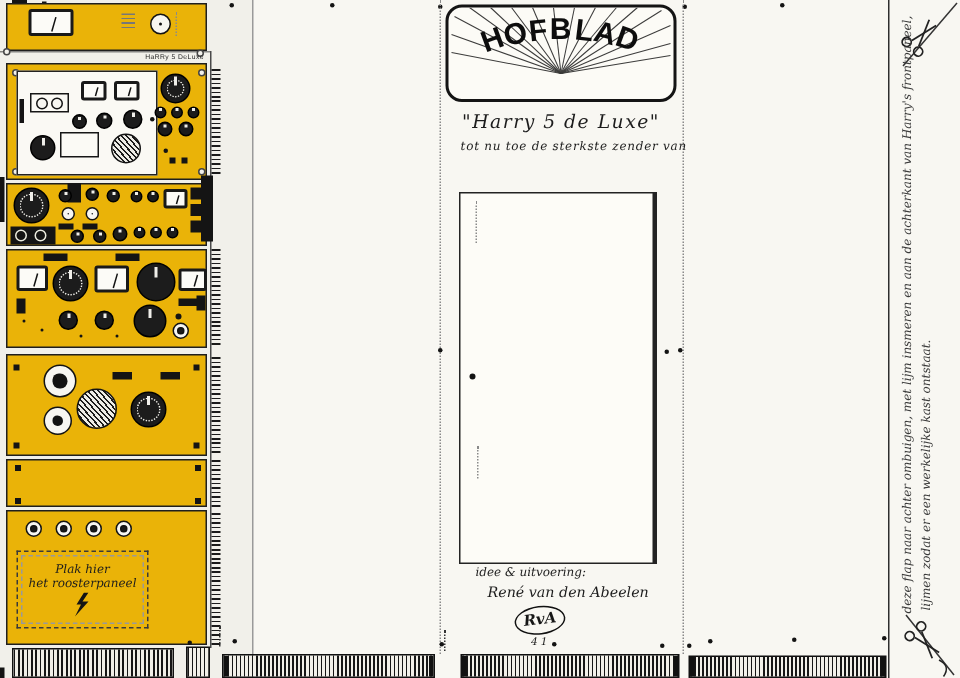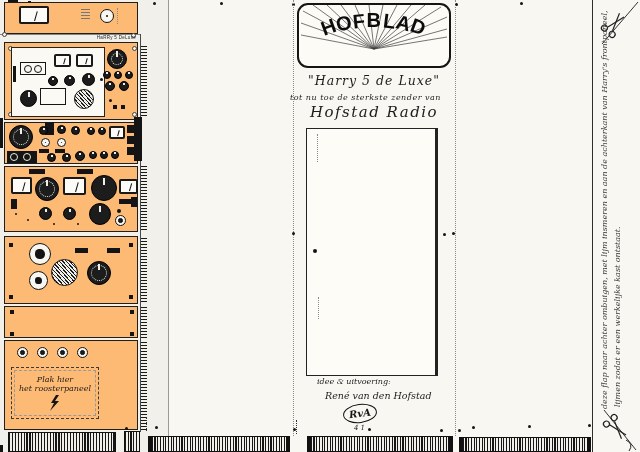--- a/index.html
+++ b/index.html
@@ -1,20 +1,20 @@
 <!DOCTYPE html>
 <html><head>
 <meta charset="utf-8">
 <style>
   *{box-sizing:border-box;margin:0;padding:0}
   html,body{width:640px;height:452px;background:#e9e8e3;font-family:"Liberation Sans",sans-serif}
   .sheet{position:relative;width:640px;height:452px;background:#f8f7f2;overflow:hidden;color:#161616}
   .abs{position:absolute}
   .leftbg{left:0;top:0;width:168px;height:452px;background:#f1f0ea}
-  .panel{position:absolute;border:1.3px solid #1f1f1f;background:#fdba74}
+  .panel{position:absolute;border:1.3px solid #1f1f1f;background:#eab308}
   .sub{position:absolute;border:1px solid #222;background:#faf9f4}
   .meter{position:absolute;background:#191919;border-radius:2px}
   .meter i{position:absolute;inset:2px;background:#fcfbf7;display:block}
   .meter i::after{content:"";position:absolute;left:50%;bottom:1px;width:1px;height:72%;background:#111;transform-origin:bottom center;transform:rotate(16deg)}
   .knob{position:absolute;border-radius:50%;border:1.5px solid #131313;background:#f7f6f1}
   .knob.dark{background:#1c1c1c;border-color:#000}
   .knob.dark::after{content:"";position:absolute;left:50%;top:8%;width:2px;height:30%;background:#efeee9;transform:translateX(-50%)}
   .knob.dotring::before{content:"";position:absolute;inset:3px;border:1px dotted #f0efe9;border-radius:50%}
   .knob.hatch{background:repeating-linear-gradient(48deg,#1d1d1d 0 1px,#eeede7 1px 2.6px)}
   .knob.ring::before{content:"";position:absolute;inset:24%;border:1.3px solid #131313;border-radius:50%;background:#1b1b1b}
@@ -42,21 +42,21 @@
   .hofblad span:nth-child(1){transform:rotate(-20deg) translateY(4px)}
   .hofblad span:nth-child(2){transform:rotate(-13deg) translateY(0)}
   .hofblad span:nth-child(3){transform:rotate(-6deg) translateY(-2px)}
   .hofblad span:nth-child(4){transform:rotate(0deg) translateY(-3px)}
   .hofblad span:nth-child(5){transform:rotate(7deg) translateY(-2px)}
   .hofblad span:nth-child(6){transform:rotate(14deg) translateY(0)}
   .hofblad span:nth-child(7){transform:rotate(20deg) translateY(4px)}
   .bouwplaat{position:absolute;bottom:3px;left:0;right:0;text-align:center;font:italic 17px "DejaVu Serif",serif;color:#141414;z-index:2}
   .hand{font-family:"DejaVu Serif",serif;font-style:italic;color:#1c1c1c}
   .model{position:absolute;left:297px;top:73px;width:154px;text-align:center;font-size:12.5px;letter-spacing:1px}
-  .tagline{position:absolute;left:290px;top:93px;width:168px;text-align:left;font-size:8px;letter-spacing:.5px}
+  .tagline{position:absolute;left:290px;top:93px;width:168px;text-align:right;font-size:8px;letter-spacing:.5px}
   .station{position:absolute;left:297px;top:103px;width:154px;text-align:center;font-size:15px;letter-spacing:1.5px}
   .bigbox{position:absolute;left:306px;top:128px;width:132px;height:248px;border:1.5px solid #232323;border-right-width:3px;background:#fdfcf7}
   .credits{position:absolute;left:317px;top:377px;font-size:8px}
   .author{position:absolute;left:325px;top:390px;font-size:9.5px}
   .mono{position:absolute;left:343px;top:404px;width:34px;height:19px;border:1.6px solid #111;border-radius:50%;transform:rotate(-7deg);text-align:center;font:italic bold 10px "DejaVu Serif",serif;line-height:17px}
   .year{position:absolute;left:354px;top:424px;font-size:7px;letter-spacing:2px}
   .pastebox{position:absolute;left:6px;top:26px;width:88px;height:52px;border:1px dashed #3a3a3a;outline:1px dashed #999;outline-offset:-4px;text-align:center;padding-top:7px}
   .pastebox .l1{font-size:8px}
   .pastebox .l2{font-size:8px}
   .mnote{position:absolute;left:599px;top:409px;width:372px;transform:rotate(-90deg);transform-origin:0 0;font:italic 8px/12.5px "DejaVu Serif",serif;color:#3a3a3a;white-space:nowrap}
@@ -261,30 +261,29 @@
           <line x1="75" y1="44" x2="148" y2="12"></line>
         <line x1="75" y1="44" x2="148" y2="24"></line>
           <line x1="75" y1="44" x2="148" y2="32"></line>
       </g>
     </svg>
     <div class="hofblad"><span>H</span><span>O</span><span>F</span><span>B</span><span>L</span><span>A</span><span>D</span></div>
   </div>
 
   <div class="model hand">"Harry 5 de Luxe"</div>
   <div class="tagline hand">tot nu toe de sterkste zender van</div>
-  <div class="station hand">Hofstad Radio</div>
 
   <div class="bigbox">
     <div class="vdots" style="left:10px;top:5px;height:28px"></div>
     <div class="dotm" style="left:6px;top:120px;width:4px;height:4px"></div>
     <div class="vdots" style="left:11px;top:168px;height:22px"></div>
   </div>
 
   <div class="credits hand">idee &amp; uitvoering:</div>
-  <div class="author hand">René van den Hofstad</div>
+  <div class="author hand">René van den Abeelen</div>
   <div class="mono">RvA</div>
   <div class="year hand">41</div>
 
   <div class="strip" style="left:124px;top:431px;width:16px;height:21px;box-shadow:none"></div>
   <div class="strip" style="left:148px;top:436px;width:142px;height:16px"></div>
   <div class="strip" style="left:307px;top:436px;width:146px;height:16px"></div>
   <div class="strip" style="left:459px;top:437px;width:132px;height:15px"></div>
   <div class="foldmark" style="left:146px;top:417px"></div>
   <div class="foldmark" style="left:296px;top:420px"></div>
 

